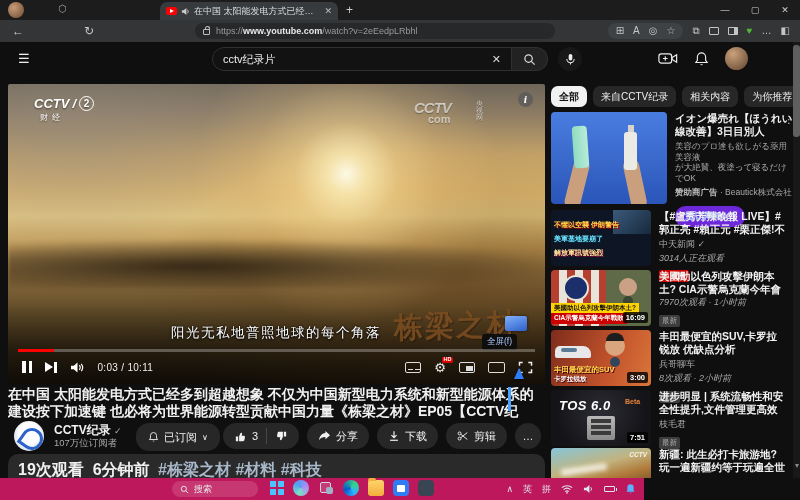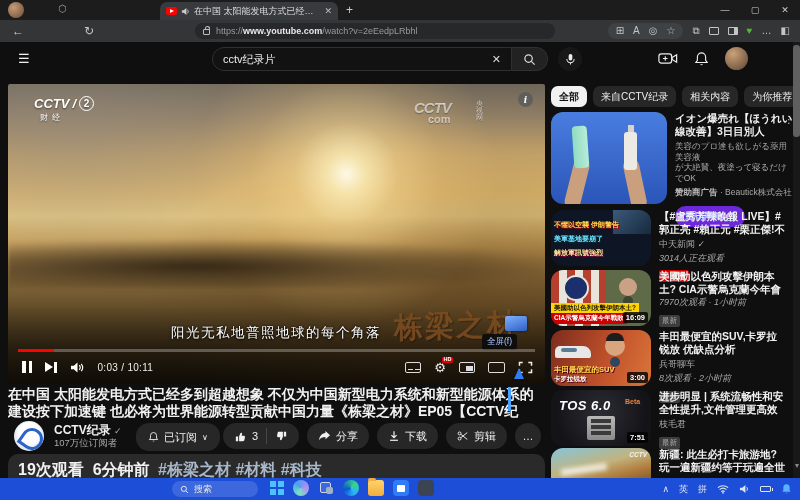--- a/index.html
+++ b/index.html
@@ -113,21 +113,21 @@
   .descline{color:#f1f1f1;font-size:16px;font-weight:bold;}
   .descline .tags{color:#a8b7c9;font-weight:bold;margin-left:4px;}
   .descline2{color:#d6d6d6;font-size:10px;margin-top:3px;opacity:.7;}
 
   
   .sidebar{position:absolute;left:551px;top:86px;width:243px;height:392px;overflow:hidden;}
   .chips{position:absolute;left:0;top:0;display:flex;gap:6px;align-items:center;border-radius:10px;}
   .chip{height:21px;border-radius:7px;background:#272727;color:#f1f1f1;font-size:10px;display:flex;align-items:center;padding:0 8px;white-space:nowrap;}
   .chip.on{background:#f1f1f1;color:#0f0f0f;font-weight:bold;}
   .sitem{position:absolute;left:0;width:243px;}
-  .thumb{position:absolute;left:0;top:0;border-radius:12px;overflow:hidden;}
+  .thumb{position:absolute;left:0;top:0;border-radius:4px;overflow:hidden;}
   .t-sm{width:100px;height:56px;}
   .dur{position:absolute;right:3px;bottom:3px;background:rgba(0,0,0,0.8);color:#fff;font-size:7.5px;padding:1px 3px;border-radius:2px;font-weight:bold;}
   .stxt{position:absolute;left:108px;top:0;width:128px;}
   .stitle{color:#f1f1f1;font-size:10.5px;font-weight:bold;line-height:12.5px;max-height:25px;overflow:hidden;}
   .schan{color:#aaa;font-size:9px;margin-top:3px;white-space:nowrap;}
   .smeta{color:#aaa;font-size:9px;margin-top:1px;font-style:italic;}
   .badge-live{display:inline-flex;align-items:center;gap:2px;background:#c00;color:#fff;font-size:7.5px;font-weight:bold;border-radius:2px;padding:1px 3px;margin-top:3px;}
   .badge-new{display:inline-block;background:#3d3d3d;color:#aaa;font-size:7.5px;border-radius:2px;padding:1px 3px;margin-top:3px;}
   .kebab{position:absolute;right:0;top:2px;color:#ccc;font-size:10px;}
   
@@ -172,21 +172,21 @@
   .tos-t1{position:absolute;left:8px;top:8px;color:#fff;font-size:13px;font-weight:bold;font-style:italic;letter-spacing:0.5px;}
   .tos-t2{position:absolute;left:74px;top:8px;color:#e8833a;font-size:7px;font-weight:bold;}
   .tos-nas{position:absolute;left:36px;top:26px;width:28px;height:24px;background:linear-gradient(180deg,#b9b9b9,#8a8a8a);border-radius:2px;}
   .tos-nas::after{content:"";position:absolute;left:4px;top:3px;width:20px;height:4px;background:#3a3a3a;box-shadow:0 6px 0 #3a3a3a,0 12px 0 #3a3a3a;}
   
   .xj-thumb{background:linear-gradient(165deg,#86c5da 0%,#c2b37e 35%,#b07a3a 55%,#6e4f26 78%,#42311a 100%);}
   .xj-wm{position:absolute;right:4px;top:3px;color:rgba(255,255,255,0.85);font-size:6.5px;font-weight:bold;font-style:italic;}
   .xj-snow{position:absolute;left:10px;top:18px;width:46px;height:7px;background:rgba(255,255,255,0.7);filter:blur(2px);transform:rotate(-8deg);}
 
   
-  .taskbar{position:absolute;left:0;top:478px;width:800px;height:22px;background:#1d4ed8;z-index:50;display:flex;align-items:center;}
+  .taskbar{position:absolute;left:0;top:478px;width:644px;height:22px;background:#be185d;z-index:50;display:flex;align-items:center;}
   .tb-search{position:absolute;left:172px;top:3px;width:86px;height:16px;border-radius:8px;background:rgba(255,255,255,0.14);display:flex;align-items:center;gap:5px;padding:0 8px;color:#e8e8e8;font-size:9px;}
   .tb-apps{position:absolute;left:270px;top:2px;display:flex;align-items:center;gap:9px;}
   .winlogo{width:14px;height:14px;display:grid;grid-template-columns:6px 6px;grid-template-rows:6px 6px;gap:1.5px;}
   .winlogo i{background:#4cc2ff;display:block;}
   .tico{width:16px;height:16px;border-radius:4px;}
   .copilot{background:conic-gradient(from 200deg,#7ae0c3,#4ba0f4,#b28bf4,#7ae0c3);border-radius:50%;}
   .taskview{background:transparent;position:relative;}
   .taskview::before{content:"";position:absolute;left:2px;top:2px;width:9px;height:9px;border:1.5px solid #cfd8e3;border-radius:2px;background:rgba(255,255,255,.15);}
   .taskview::after{content:"";position:absolute;right:1px;bottom:2px;width:7px;height:7px;border-radius:2px;background:#9fb3c8;}
   .edge{background:conic-gradient(from 40deg,#35d687,#2bb3ff 30%,#0b57c9 60%,#35d687);border-radius:50%;}

